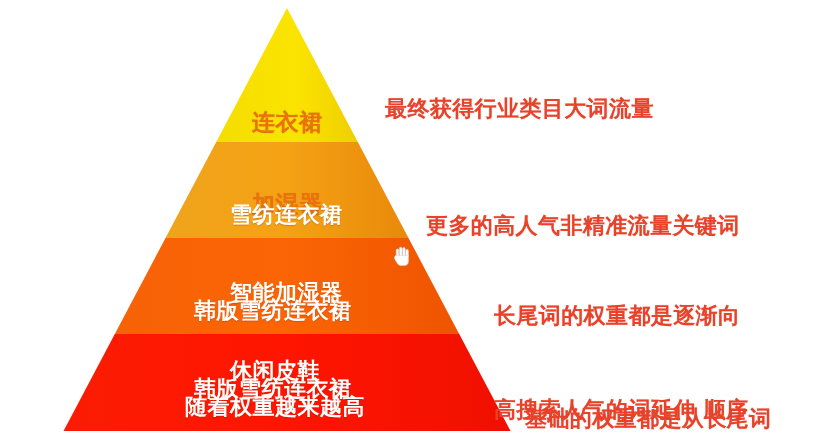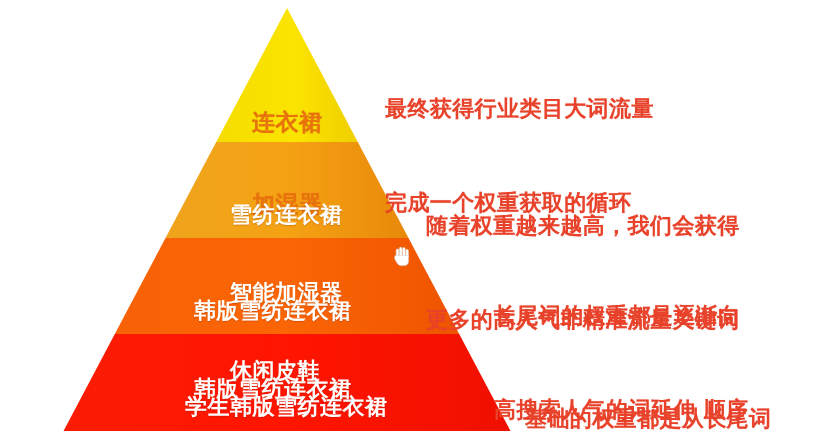--- a/index.html
+++ b/index.html
@@ -155,32 +155,30 @@
     <span>休闲皮鞋</span>
   </div>
 
   <div class="layer-text" id="layer-3-text">
     <span>韩版雪纺连衣裙</span>
     <span>韩版雪纺连衣裙</span>
     
   </div>
 
   <div class="layer-text" id="layer-4-text">
-    <span>学生韩版雪纺连衣裙</span>
+    <span>随着权重越来越高</span>
     
     
   </div>
 
   <div class="note" id="note-1">
     <span>最终获得行业类目大词流量</span>
-    <span>完成一个权重获取的循环</span>
   </div>
 
   <div class="note" id="note-2">
-    <span>随着权重越来越高，我们会获得</span>
     <span>更多的高人气非精准流量关键词</span>
   </div>
 
   <div class="note" id="note-3">
     <span>长尾词的权重都是逐渐向</span>
     <span>高搜索人气的词延伸 顺序</span>
     
   </div>
 
   <div class="note" id="note-4">

